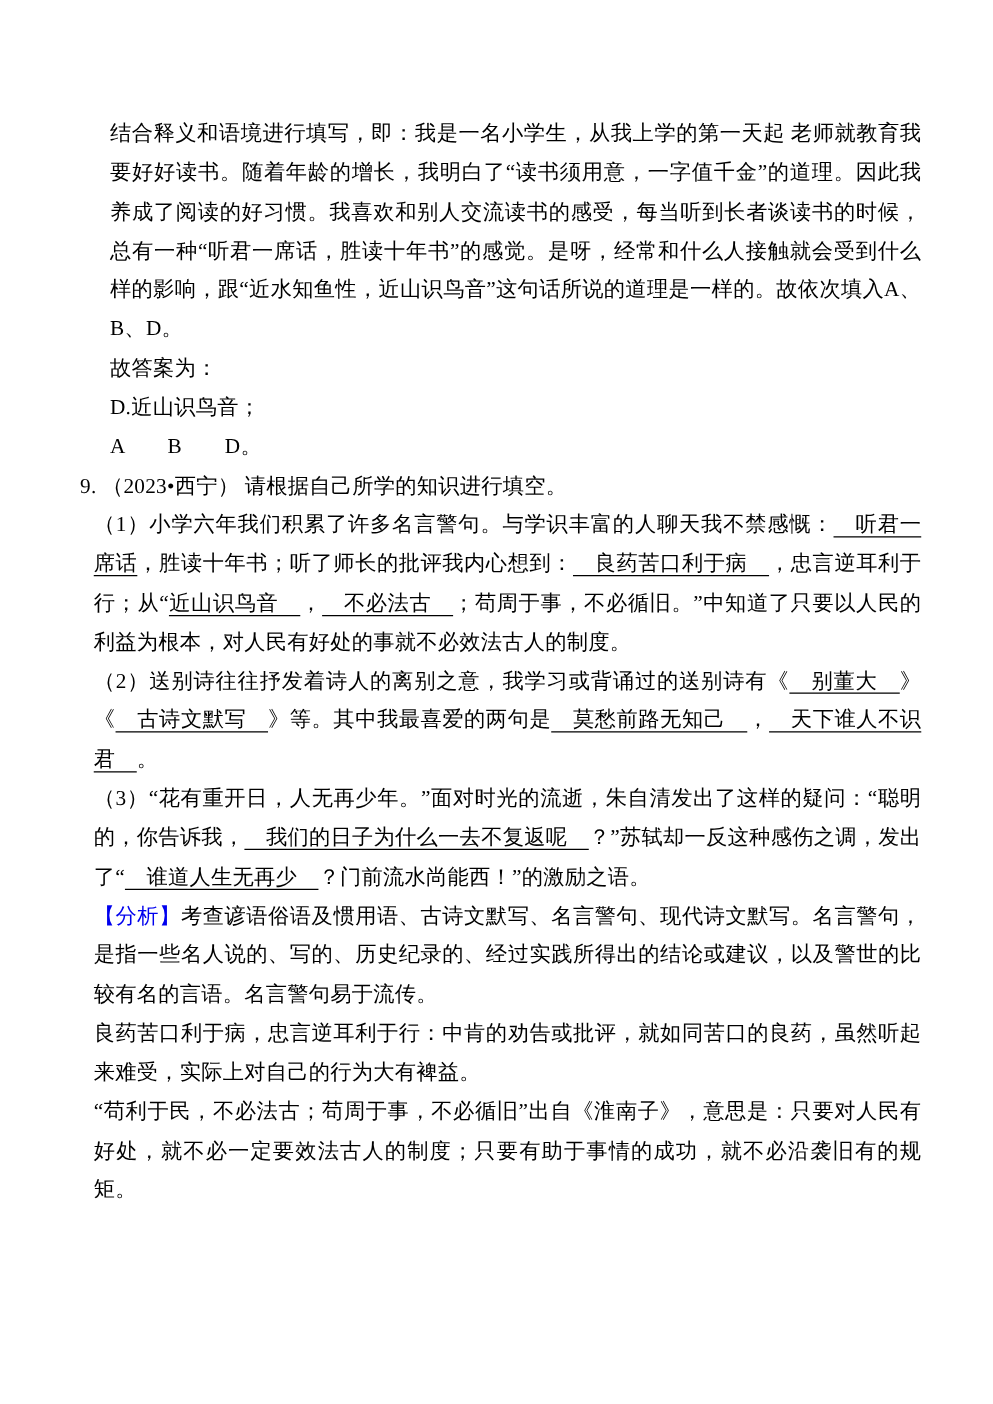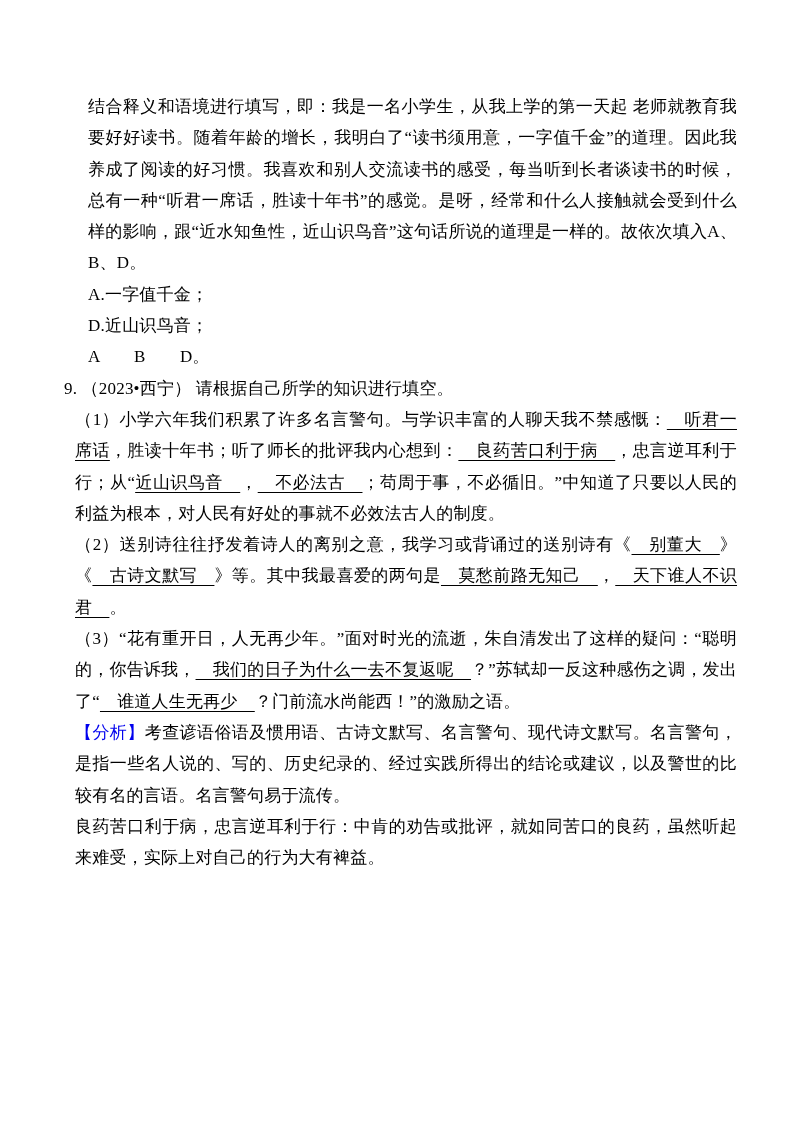--- a/index.html
+++ b/index.html
@@ -49,23 +49,24 @@
   .accent {
     color: var(--accent, #0000ee);
   }
 </style>
 </head>
 <body>
 
 <div class="page">
   <div class="doc">
       <p class="line indented"><span>结合释义和语境进行填写，即：我是一名小学生，从我上学的第一天起 老师就教育我要好好读书。随着年龄的增长，我明白了“读书须用意，一字值千金”的道理。因此我养成了阅读的好习惯。我喜欢和别人交流读书的感受，每当听到长者谈读书的时候，总有一种“听君一席话，胜读十年书”的感觉。是呀，经常和什么人接触就会受到什么样的影响，跟“近水知鱼性，近山识鸟音”这句话所说的道理是一样的。故依次填入A、B、D。</span></p>
-      <p class="line indented"><span>A.一字值千金；</span></p>
+      <p class="line indented"><span>故答案为：</span></p>
       <p class="line indented"><span>D.近山识鸟音；</span></p>
       <p class="line indented"><span>A　　B　　D。</span></p>
       <p class="line hang"><span>9. （2023•西宁） 请根据自己所学的知识进行填空。</span></p>
       <p class="line"><span>（1）小学六年我们积累了许多名言警句。与学识丰富的人聊天我不禁感慨：</span><span class="blank">　听君一席话</span><span>，胜读十年书；听了师长的批评我内心想到：</span><span class="blank">　良药苦口利于病　</span><span>，忠言逆耳利于行；从“</span><span class="blank">近山识鸟音　</span><span>，</span><span class="blank">　不必法古　</span><span>；苟周于事，不必循旧。”中知道了只要以人民的利益为根本，对人民有好处的事就不必效法古人的制度。</span></p>
       <p class="line"><span>（2）送别诗往往抒发着诗人的离别之意，我学习或背诵过的送别诗有《</span><span class="blank">　别董大　</span><span>》《</span><span class="blank">　古诗文默写　</span><span>》等。其中我最喜爱的两句是</span><span class="blank">　莫愁前路无知己　</span><span>，</span><span class="blank">　天下谁人不识君　</span><span>。</span></p>
       <p class="line"><span>（3）“花有重开日，人无再少年。”面对时光的流逝，朱自清发出了这样的疑问：“聪明的，你告诉我，</span><span class="blank">　我们的日子为什么一去不复返呢　</span><span>？”苏轼却一反这种感伤之调，发出了“</span><span class="blank">　谁道人生无再少　</span><span>？门前流水尚能西！”的激励之语。</span></p>
       <p class="line"><span class="accent">【分析】</span><span>考查谚语俗语及惯用语、古诗文默写、名言警句、现代诗文默写。名言警句，是指一些名人说的、写的、历史纪录的、经过实践所得出的结论或建议，以及警世的比较有名的言语。名言警句易于流传。</span></p>
       <p class="line"><span>良药苦口利于病，忠言逆耳利于行：中肯的劝告或批评，就如同苦口的良药，虽然听起来难受，实际上对自己的行为大有裨益。</span></p>
+      <p class="line"><span>“苟利于民，不必法古；苟周于事，不必循旧”出自《淮南子》，意思是：只要对人民有好处，就不必一定要效法古人的制度；只要有助于事情的成功，就不必沿袭旧有的规矩。</span></p>
     </div>
 </div>
 
 </body></html>

